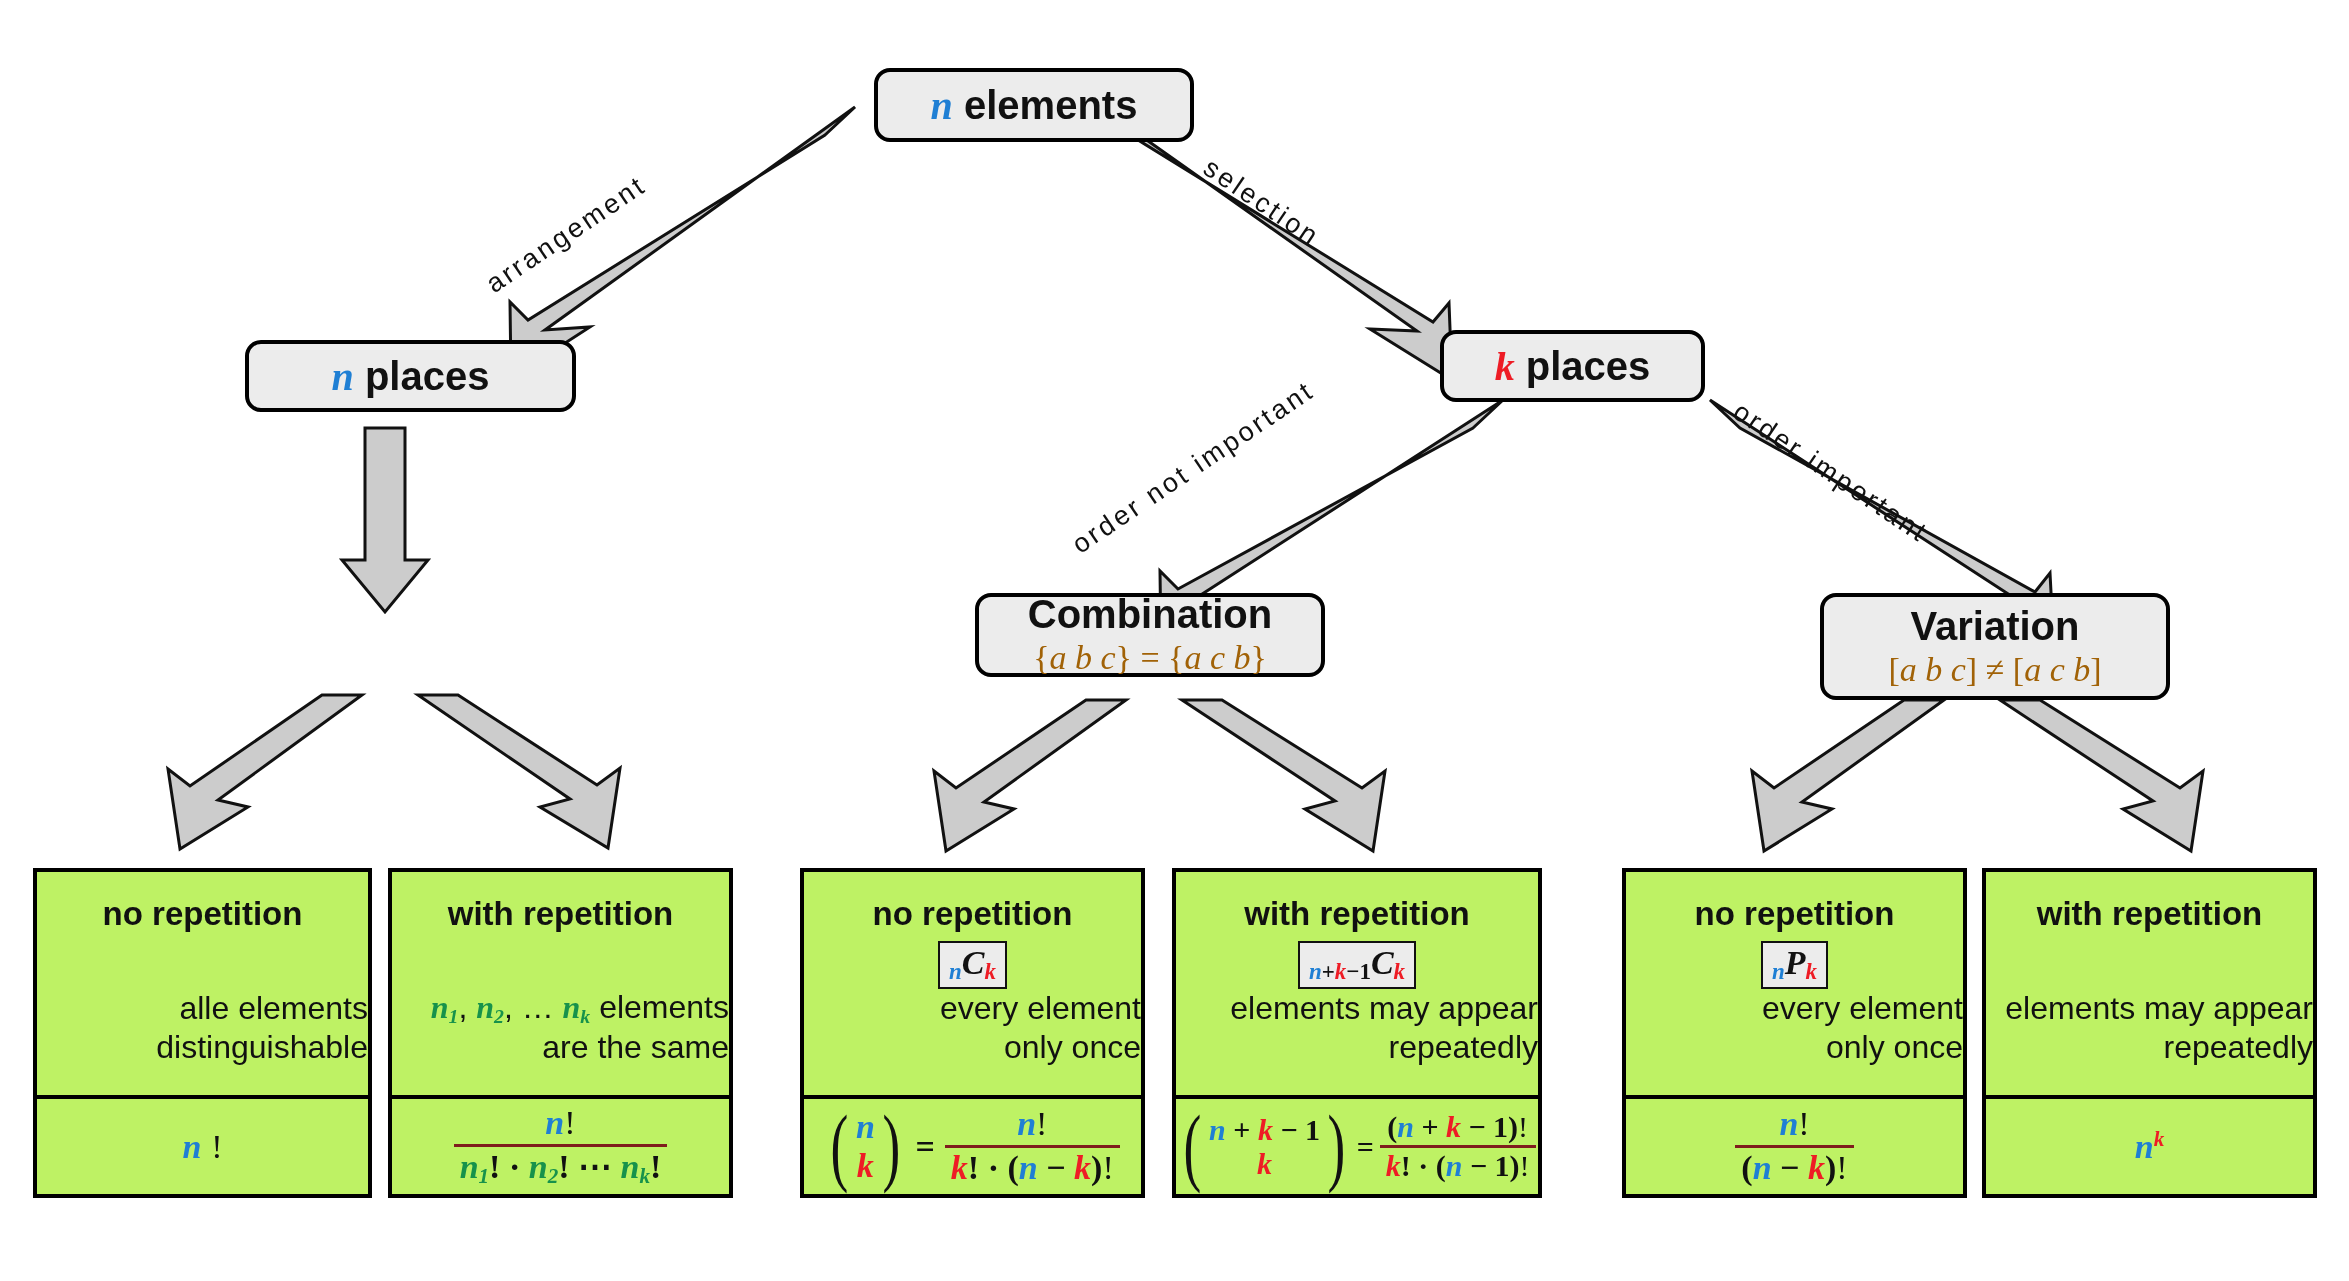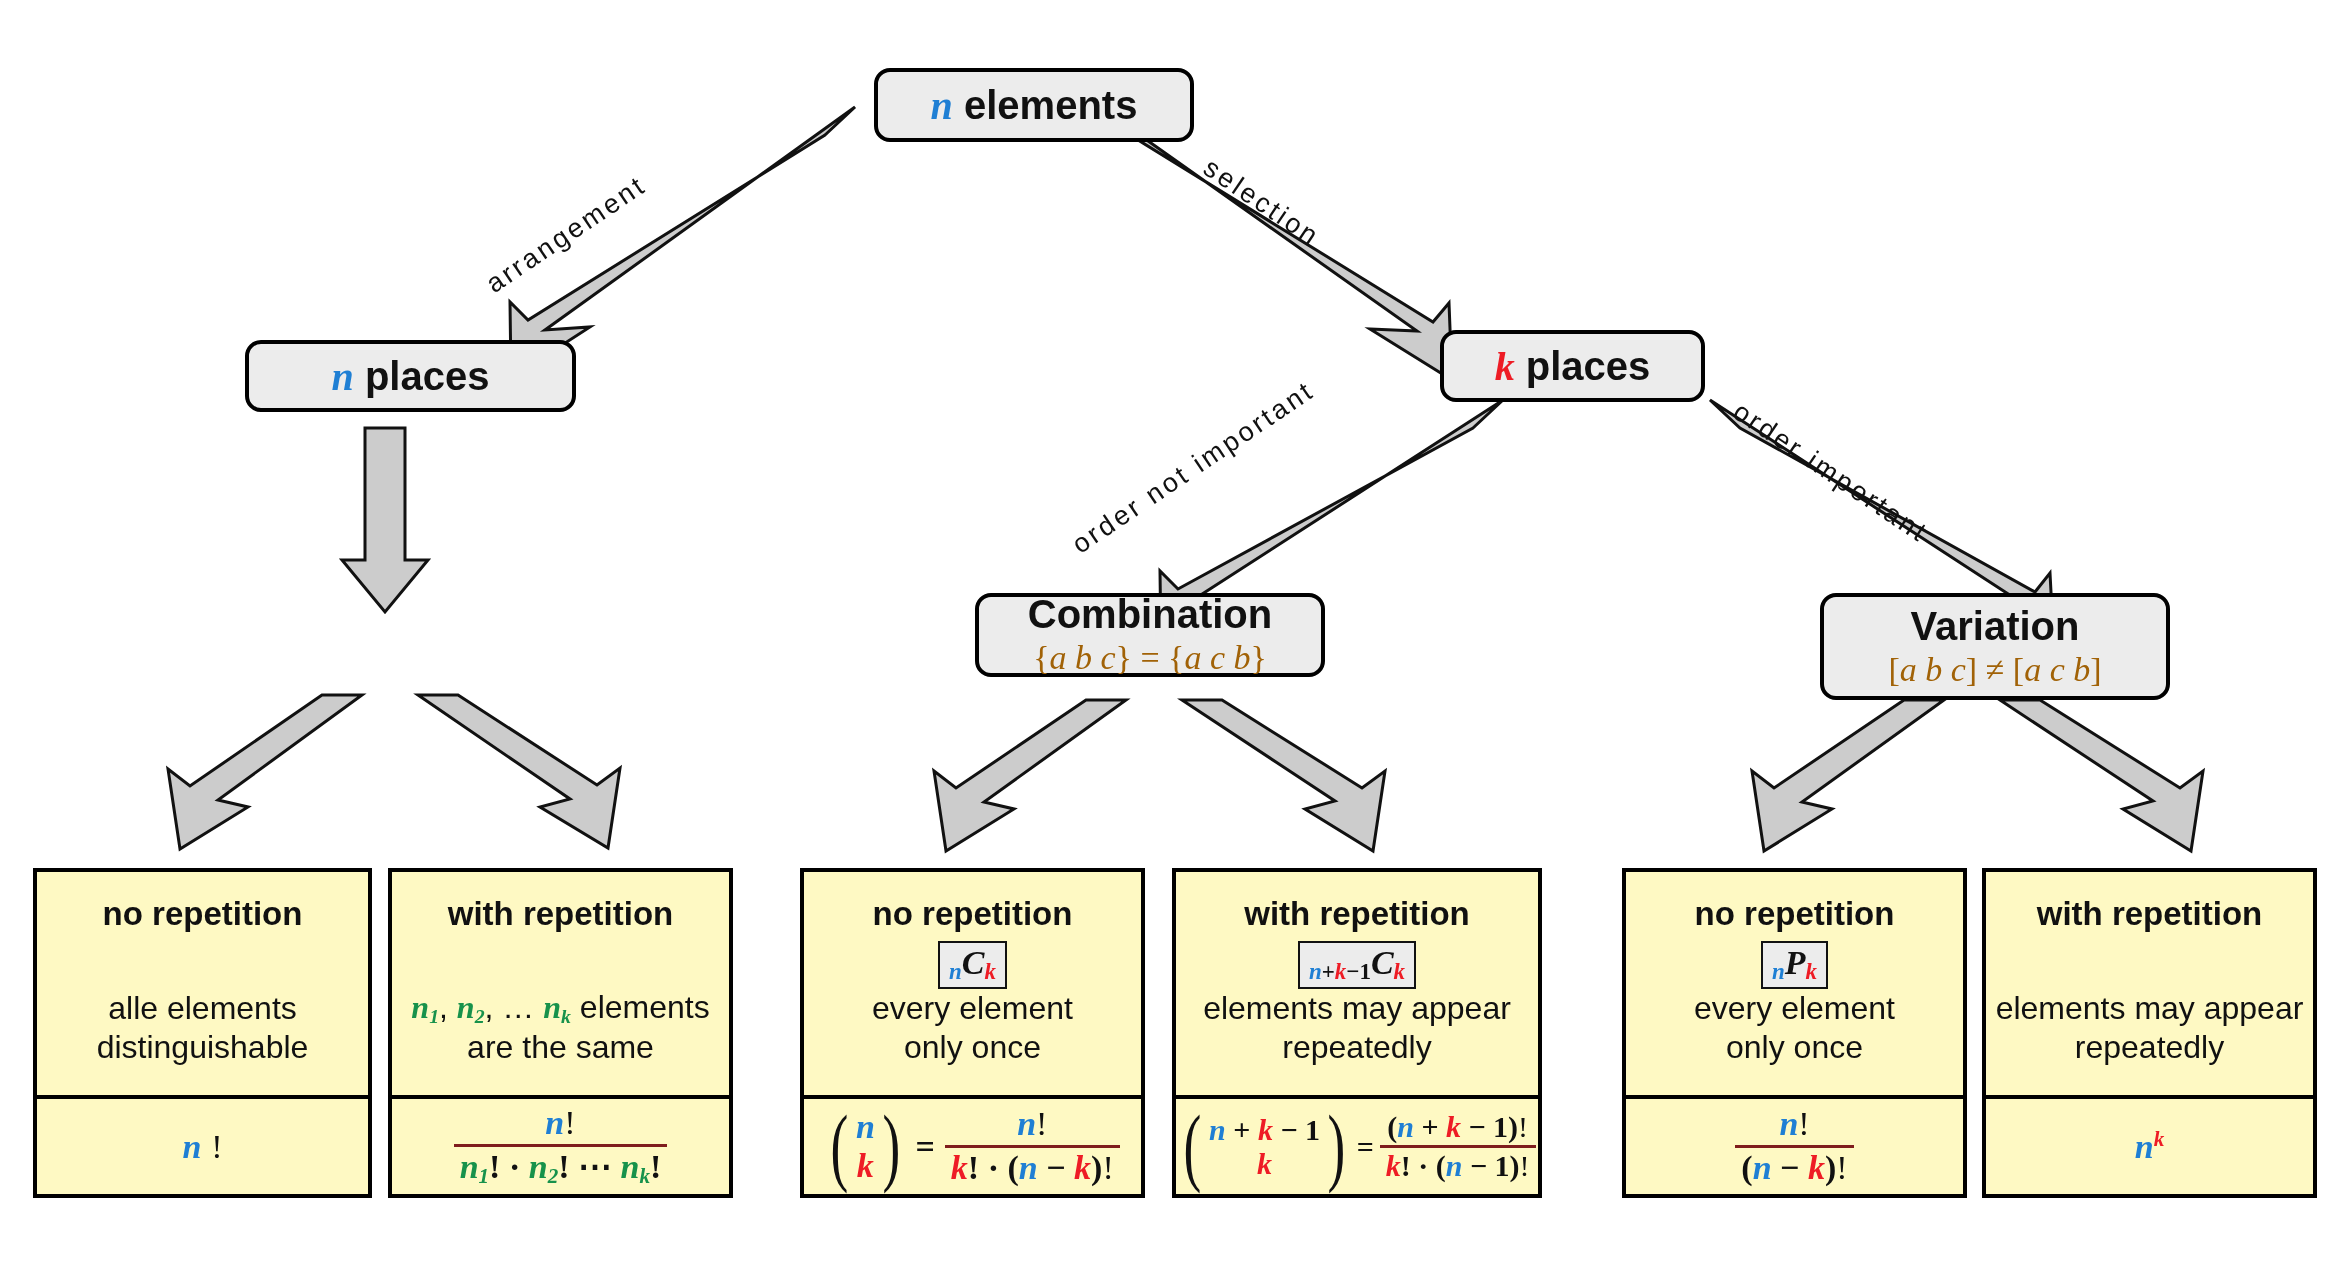--- a/index.html
+++ b/index.html
@@ -27,38 +27,38 @@
   }
   .node .sub{
     font-family:"Liberation Serif", serif;
     font-size:34px;color:#a16207;font-style:normal;margin-top:4px;line-height:1.1;
   }
   .node .sub i{font-style:italic;}
 
   
   .leaf{
     position:absolute;
-    background:#fef9c3;
+    background:#bef264;
     border:4px solid #000;
     box-sizing:border-box;
     display:flex;flex-direction:column;
     z-index:5;
   }
   .leaf .upper{
     flex:0 0 auto;height:227px;
     display:flex;flex-direction:column;align-items:center;
     box-sizing:border-box;padding-top:24px;
     border-bottom:4px solid #000;
   }
   .leaf .head{
     font-size:33px;font-weight:bold;color:#111;line-height:1.12;text-align:center;
   }
   .leaf .tag{margin-top:8px;}
   .leaf .desc{
-    font-size:32px;color:#111;text-align:center;line-height:1.22;
+    font-size:32px;color:#111;text-align:right;line-height:1.22;
     margin-top:auto;margin-bottom:28px;width:100%;
   }
   .leaf .lower{
     flex:1 1 auto;
     display:flex;align-items:center;justify-content:center;
     font-family:"Liberation Serif", serif;
     font-size:34px;color:#111;
   }
 
   

